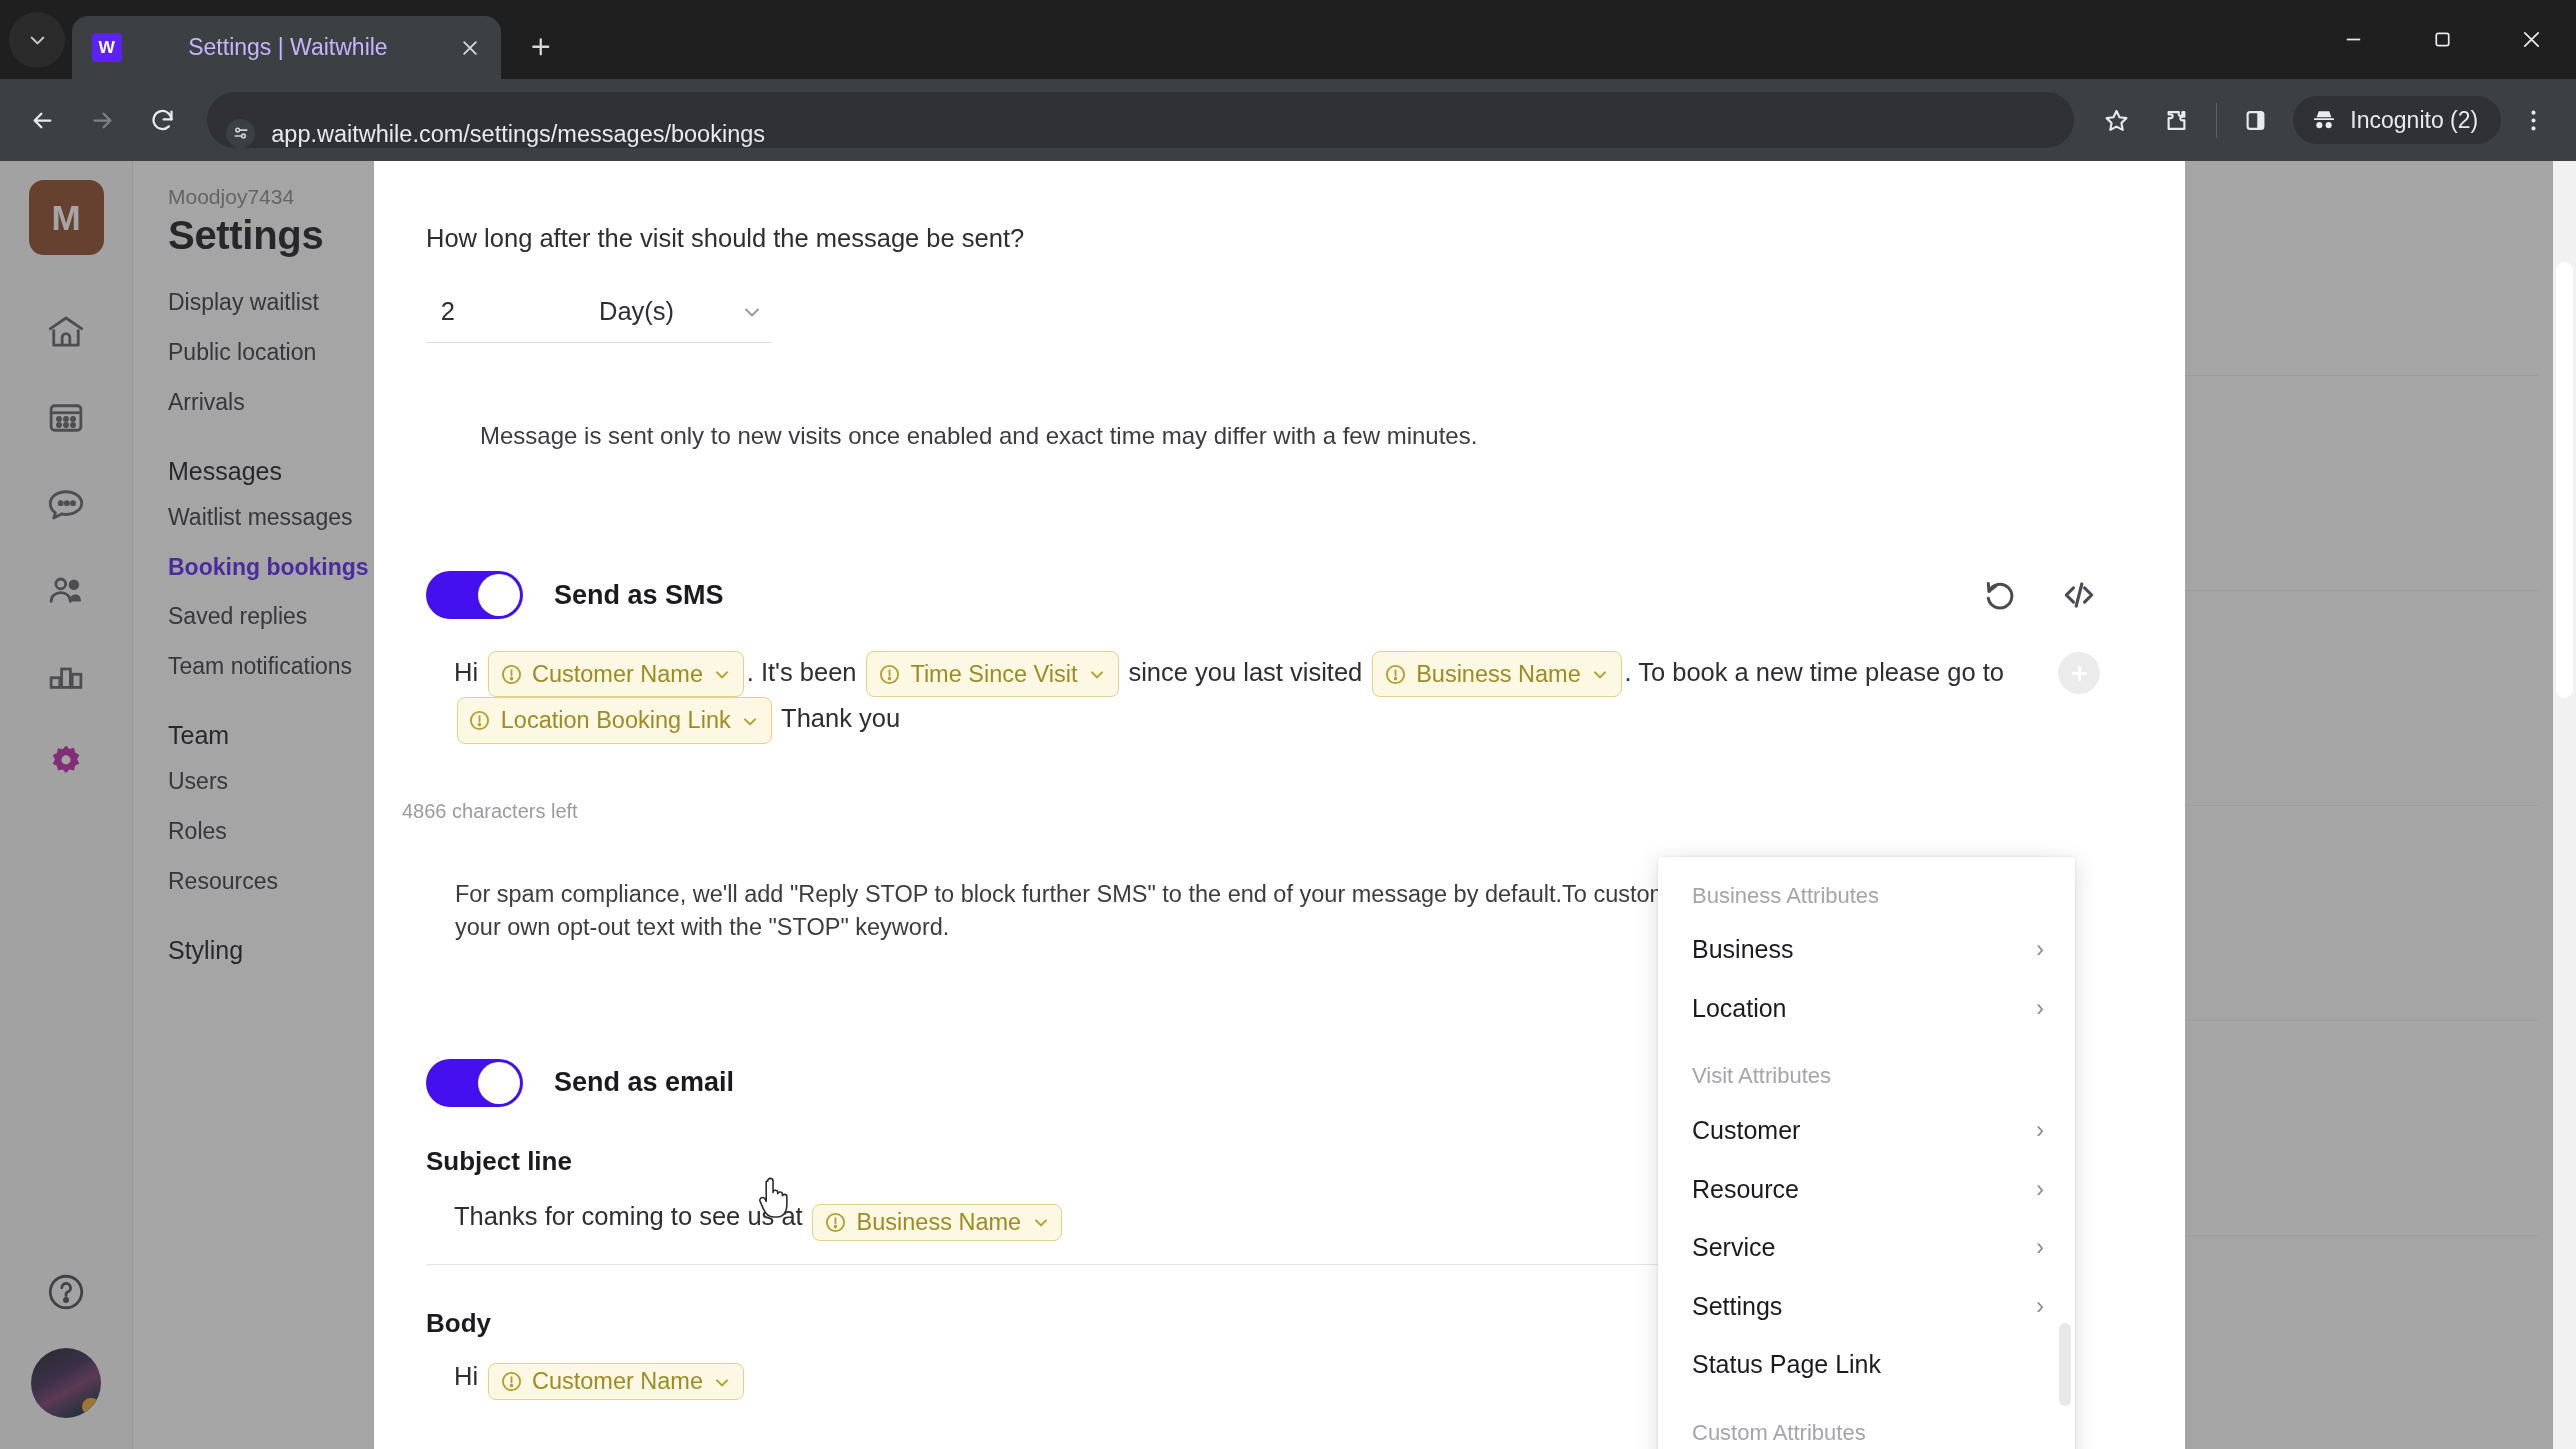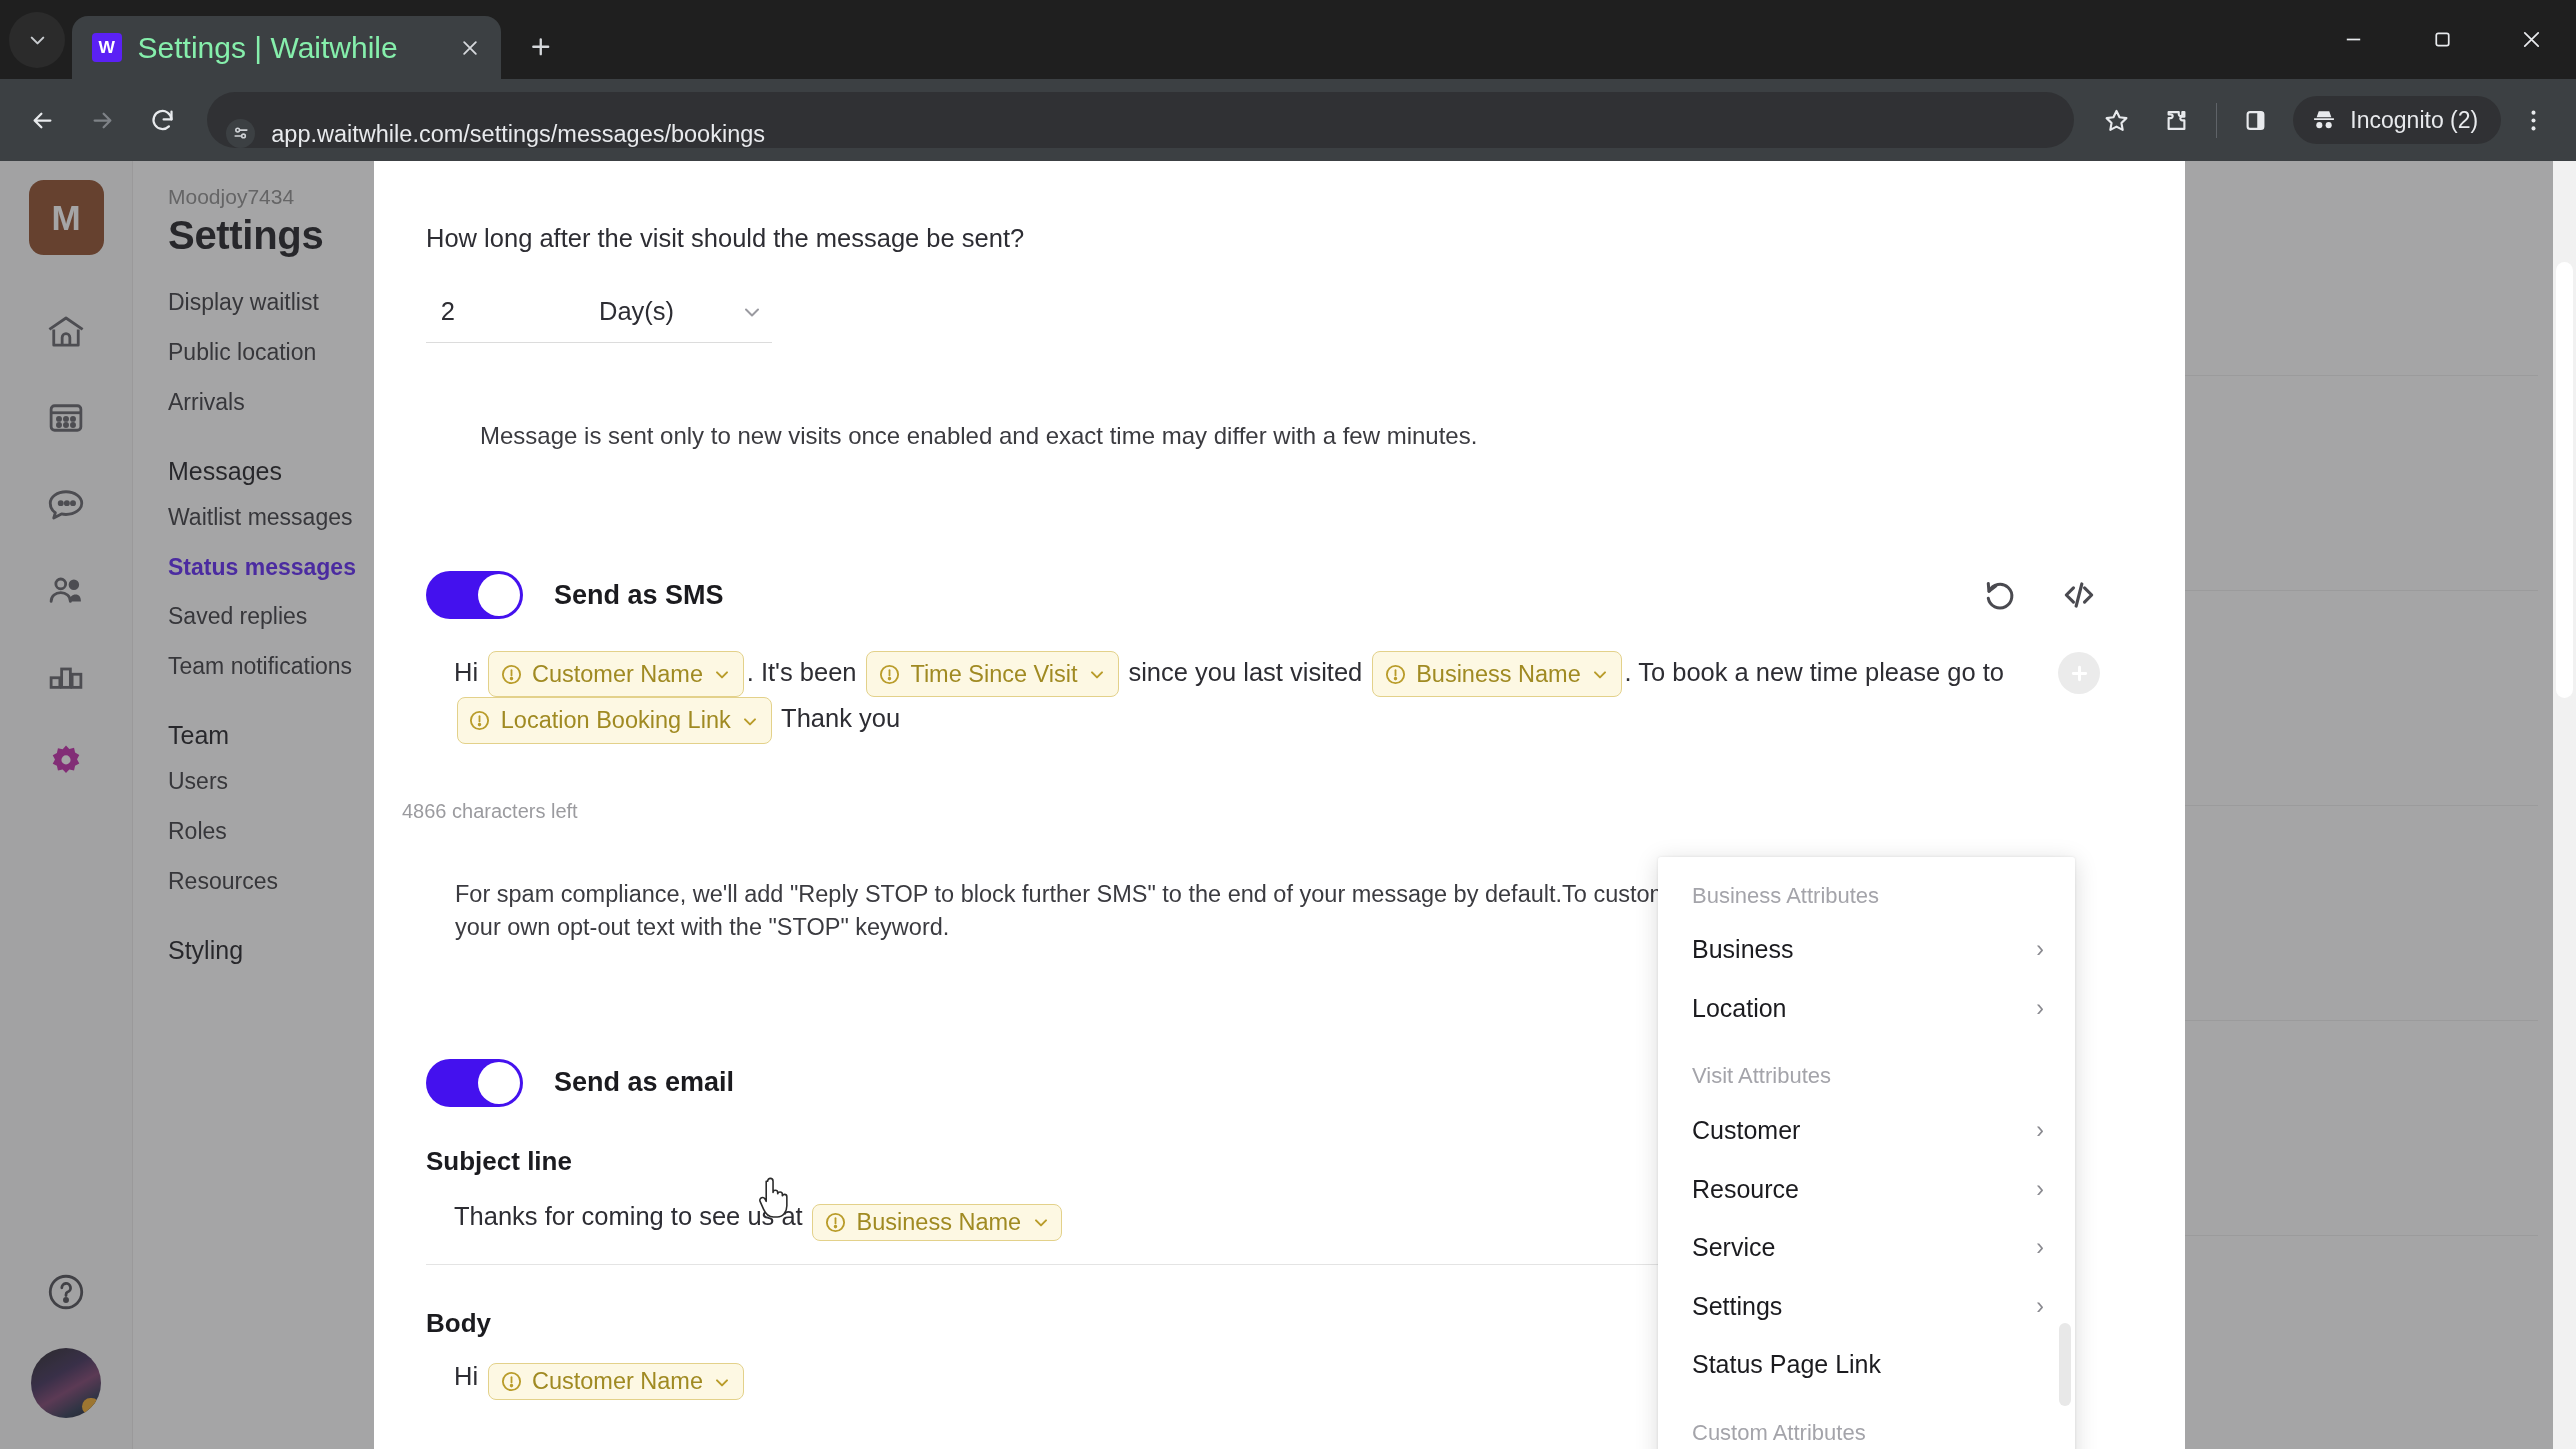--- a/index.html
+++ b/index.html
@@ -32,22 +32,22 @@
     display: flex; align-items: center;
     padding: 0 14.8px 0 20px; gap: 16px; position: relative;
   }
   .tab-favicon {
     width: 29.5px; height: 29.5px; border-radius: 4px;
     background: #5b21f5; color: #fff;
     display: flex; align-items: center; justify-content: center;
     font-size: 17.4px; font-weight: 700; flex-shrink: 0;
   }
   .tab-title {
-    color: #86efac; font-size: 30px; white-space: nowrap;
-    flex: 1; overflow: hidden; text-overflow: ellipsis;
+    color: #c4b5fd; font-size: 23px; white-space: nowrap;
+    flex: 1; overflow: hidden; text-overflow: ellipsis; text-align: center;
   }
   .tab-close { width: 32px; height: 32px; display:flex; align-items:center; justify-content:center; border-radius:16px;}
   .tab-close svg { width: 20px; height: 20px; }
   .new-tab {
     width: 48px; height: 48px; margin-left: 16px; margin-bottom: 8px;
     display: flex; align-items: center; justify-content: center;
     border-radius: 24px;
   }
   .new-tab svg { width: 25.5px; height: 25.5px; }
 
@@ -466,21 +466,21 @@
       <div class="navpanel">
         <div class="nav-account">Moodjoy7434</div>
         <div class="nav-title">Settings</div>
         <div class="nav-scroll">
           <div class="nav-item">Display waitlist</div>
           <div class="nav-item">Public location</div>
           <div class="nav-item">Arrivals</div>
 
           <div class="nav-group">Messages</div>
           <div class="nav-item">Waitlist messages</div>
-          <div class="nav-item active">Status messages</div>
+          <div class="nav-item active">Booking bookings</div>
           <div class="nav-item">Saved replies</div>
           <div class="nav-item">Team notifications</div>
 
           <div class="nav-group">Team</div>
           <div class="nav-item">Users</div>
           <div class="nav-item">Roles</div>
           <div class="nav-item">Resources</div>
 
           <div class="nav-group">Styling</div>
         </div>

